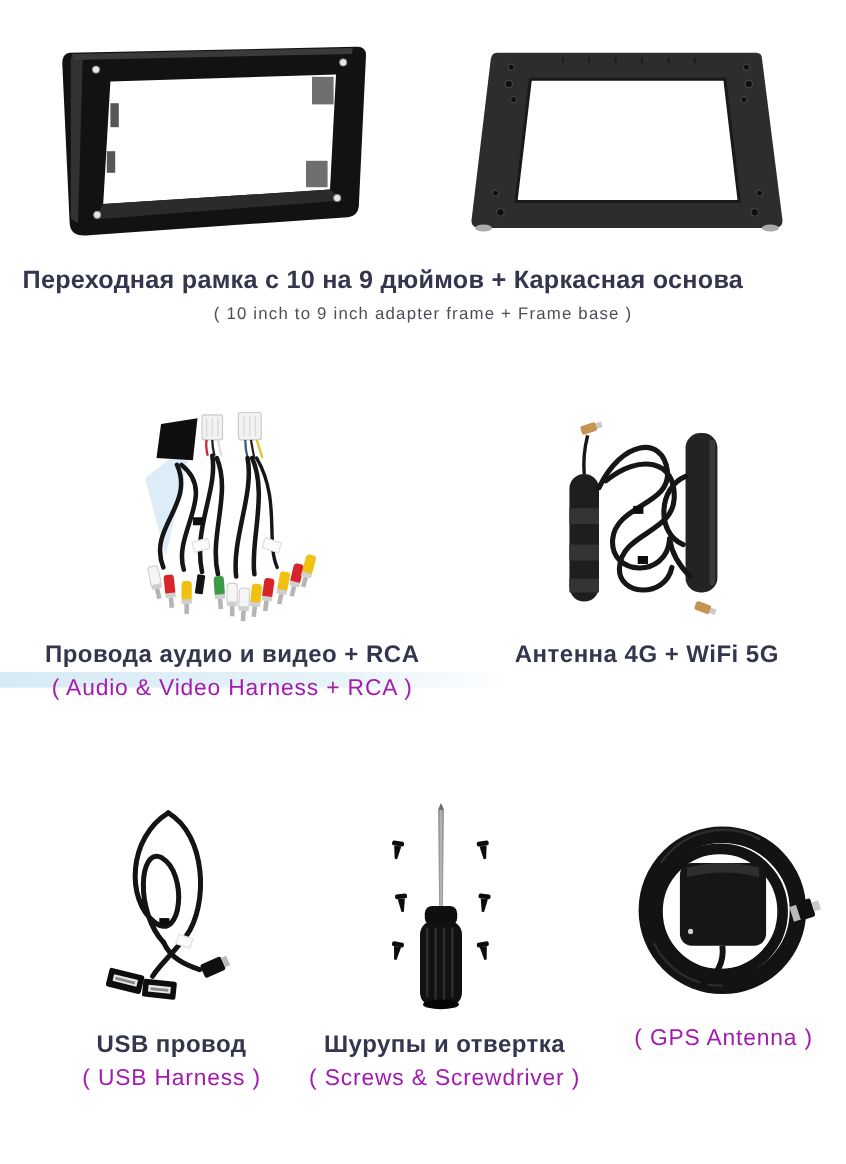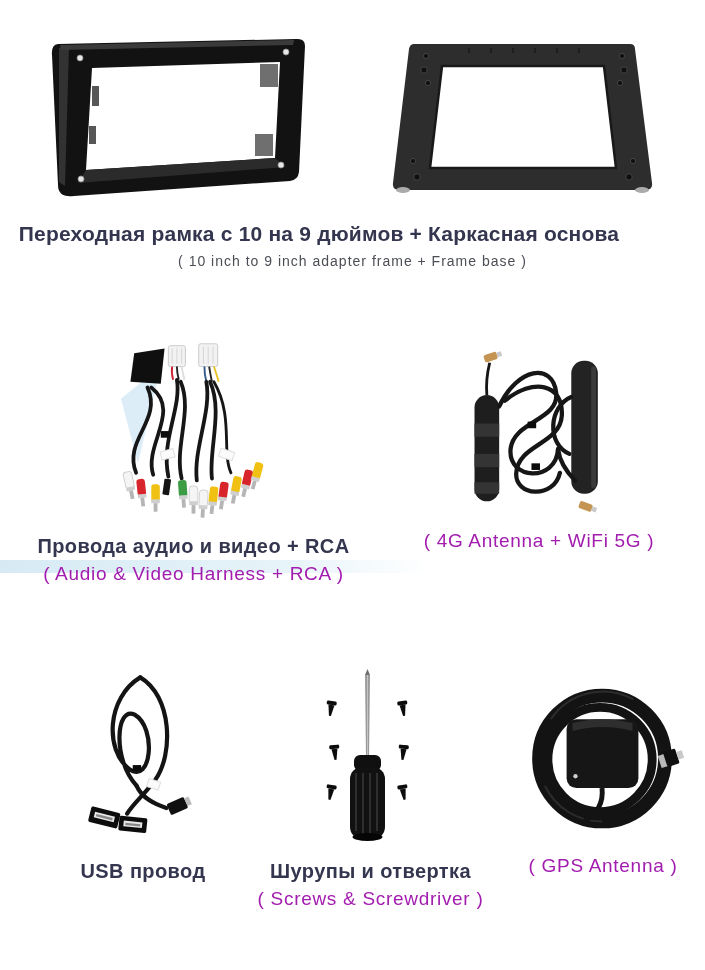--- a/index.html
+++ b/index.html
@@ -262,21 +262,21 @@
 
         <rect x="70" y="86" width="9" height="7" fill="#0b0b0b"></rect>
         <rect x="74" y="130" width="9" height="7" fill="#0b0b0b"></rect>
 
         <g transform="rotate(20 133 176)">
           <rect x="124" y="172" width="14" height="8" rx="2" fill="#c49552"></rect>
           <rect x="138" y="173.5" width="5" height="5" fill="#c9c9c9"></rect>
         </g>
       </svg>
     </div>
-    <div class="label-en">( 4G Antenna + WiFi 5G )</div>
+    <div class="label-ru">Антенна 4G + WiFi 5G</div>
   </div>
 </div>
 
 <div class="abs row" id="row-bottom">
 
   <div class="col col-usb">
     <div class="photo photo-bot">
       <svg width="135" height="182" viewBox="0 0 135 195" aria-hidden="true">
         <g stroke="#141414" stroke-width="4.5" fill="none" stroke-linecap="round">
           <path d="M 64 10 C 28 32 26 88 52 108 C 76 126 82 64 58 50 C 38 40 34 98 60 126"></path>
@@ -297,20 +297,21 @@
           <rect x="7" y="7" width="16" height="2.5" fill="#888888"></rect>
         </g>
 
         <g transform="translate(92,146) rotate(-24)">
           <rect width="20" height="13" rx="2" fill="#101010"></rect>
           <rect x="20" y="2" width="5" height="9" fill="#bbbbbb"></rect>
         </g>
       </svg>
     </div>
     <div class="label-ru">USB провод</div>
+    <div class="label-en">( USB Harness )</div>
   </div>
 
   <div class="col col-screws">
     <div class="photo photo-bot">
       <svg width="125" height="182" viewBox="0 0 125 180" aria-hidden="true">
 
         <polygon points="57,6 62,6 61,90 58,90" fill="#9a9a9a"></polygon>
         <polygon points="57,6 62,6 59.5,0" fill="#6e6e6e"></polygon>
         <line x1="59.5" y1="6" x2="59.5" y2="88" stroke="#c4c4c4" stroke-width="1"></line>
 

